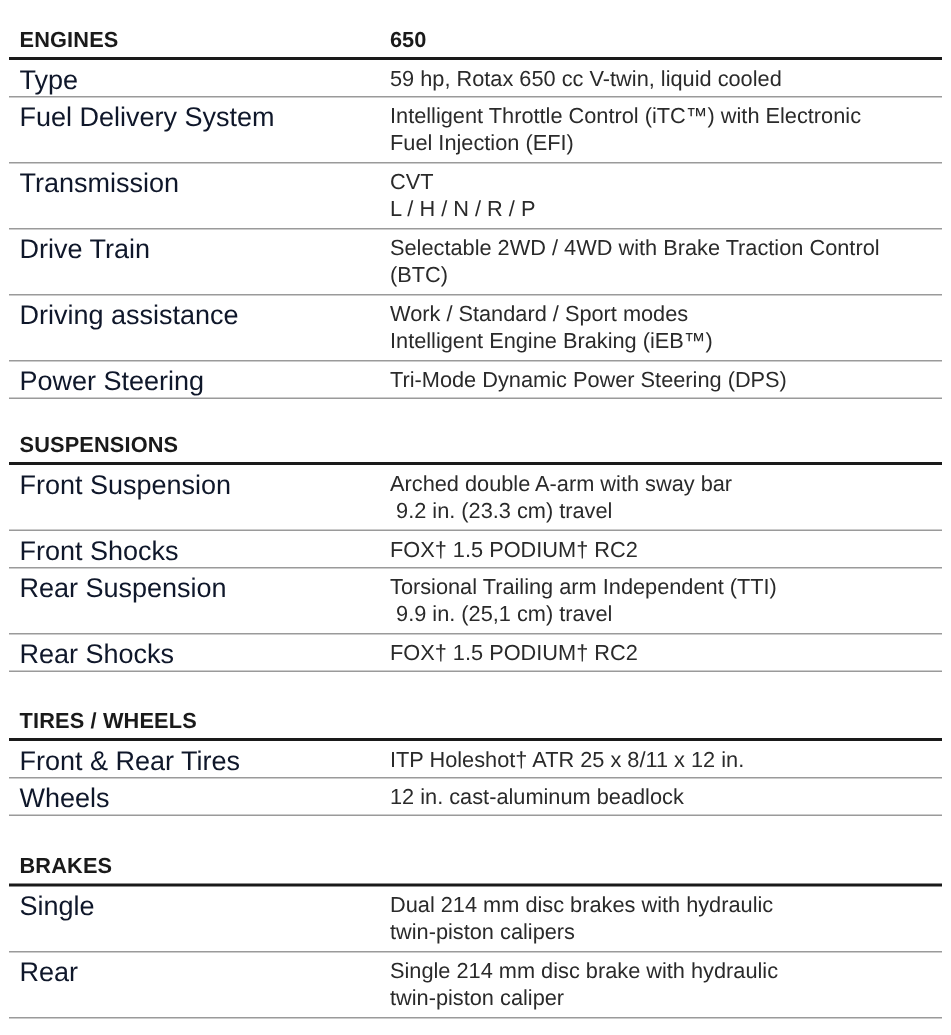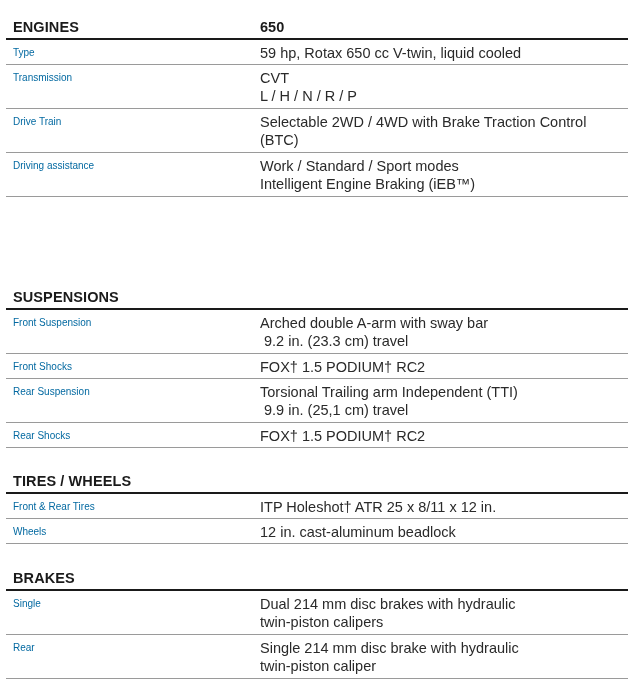--- a/index.html
+++ b/index.html
@@ -3,53 +3,62 @@
 <meta charset="utf-8">
 <style>
   html, body { margin: 0; padding: 0; background: #ffffff; }
   body { width: 634px; height: 690px; overflow: hidden; font-family: "Liberation Sans", sans-serif; color: #222; }
   .page { position: relative; width: 634px; }
   .section { position: absolute; left: 6px; width: 622px; }
   .sec-head { position: relative; height: 24px; border-bottom: 2.5px solid #1a1a1a; }
   .sec-title { position: absolute; left: 7px; bottom: 3px; font-size: 14.5px; font-weight: bold; color: #1a1a1a; letter-spacing: 0.1px; margin-top: 18px; }
   .sec-col { position: absolute; left: 254px; bottom: 3px; font-size: 14.5px; font-weight: bold; color: #1a1a1a; }
   .row { position: relative; border-bottom: 1.5px solid #9a9a9a; box-sizing: border-box; }
-  .label { position: absolute; left: 7px; top: 4px; font-size: 10px; color: #0369a1; line-height: 18px; }
+  .label { position: absolute; left: 7px; top: 4px; font-size: 18px; color: #0f172a; line-height: 18px; }
   .value { position: absolute; left: 254px; top: 4px; font-size: 14.5px; color: #2a2a2a; line-height: 18px; white-space: pre; }
   .h1 { height: 25px; }
   .h2 { height: 44px; }
 </style>
 </head>
 <body>
 
 <div class="page">
 
   <div class="section" style="top:14px;">
     <div class="sec-head">
       <span class="sec-title">ENGINES</span>
       <span class="sec-col">650</span>
     </div>
     <div class="row h1">
       <span class="label">Type</span>
       <span class="value">59 hp, Rotax 650 cc V-twin, liquid cooled</span>
     </div>
     <div class="row h2">
+      <span class="label">Fuel Delivery System</span>
+      <span class="value">Intelligent Throttle Control (iTC™) with Electronic
+Fuel Injection (EFI)</span>
+    </div>
+    <div class="row h2">
       <span class="label">Transmission</span>
       <span class="value">CVT
 L / H / N / R / P</span>
     </div>
     <div class="row h2">
       <span class="label">Drive Train</span>
       <span class="value">Selectable 2WD / 4WD with Brake Traction Control
 (BTC)</span>
     </div>
     <div class="row h2">
       <span class="label">Driving assistance</span>
       <span class="value">Work / Standard / Sport modes
 Intelligent Engine Braking (iEB™)</span>
+    </div>
+    <div class="row h1">
+      <span class="label">Power Steering</span>
+      <span class="value">Tri-Mode Dynamic Power Steering (DPS)</span>
     </div>
   </div>
 
   <div class="section" style="top:284px;">
     <div class="sec-head">
       <span class="sec-title">SUSPENSIONS</span>
     </div>
     <div class="row h2">
       <span class="label">Front Suspension</span>
       <span class="value">Arched double A-arm with sway bar

